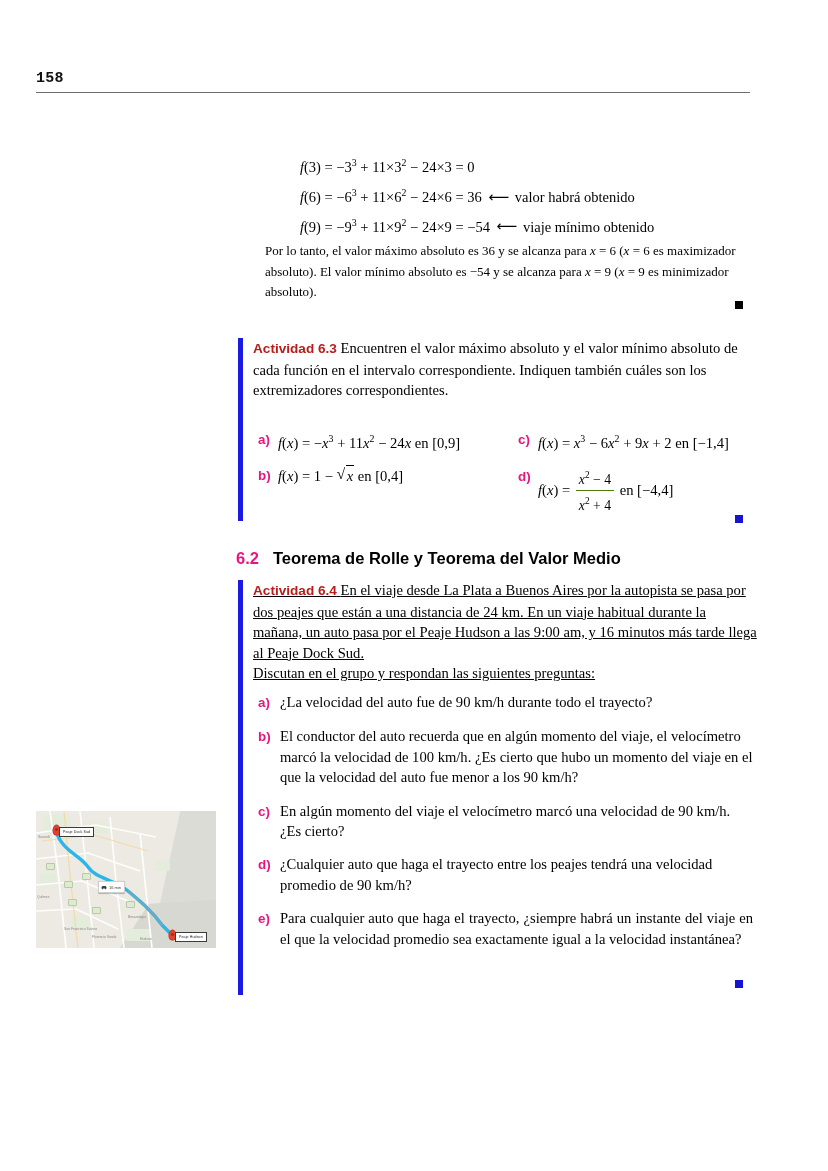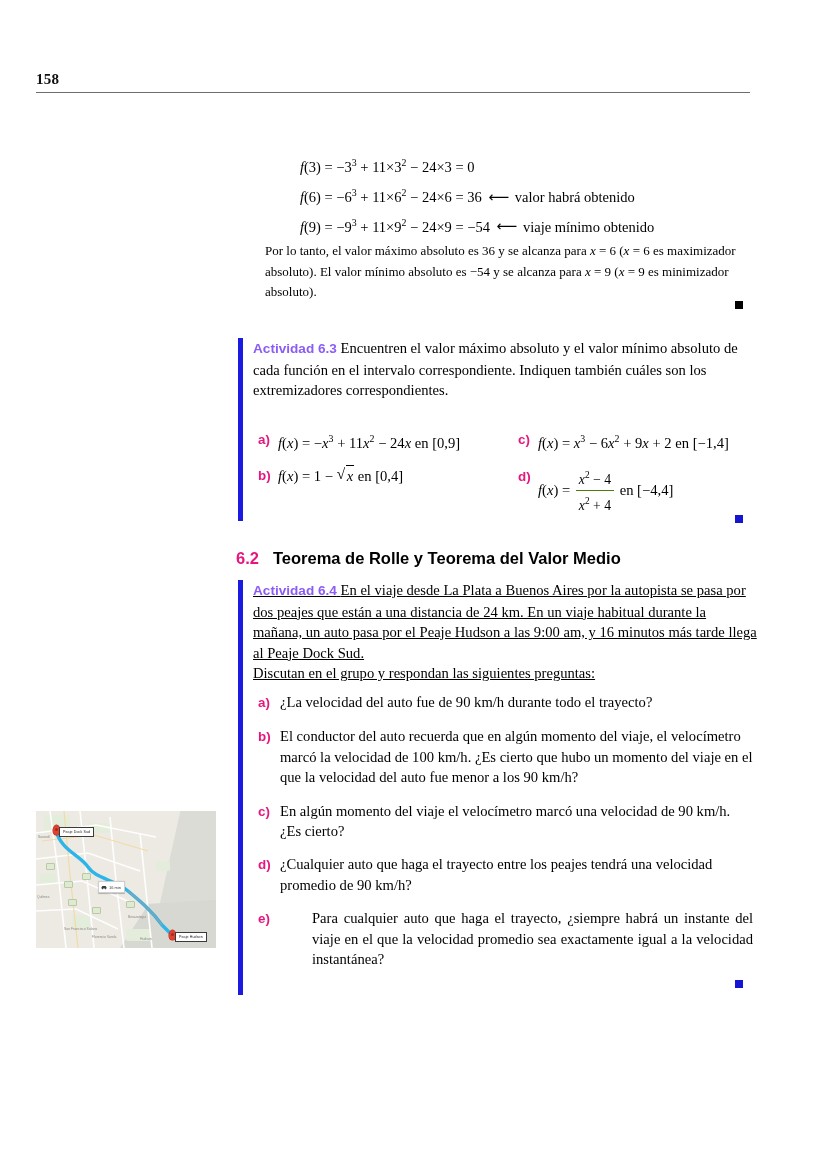--- a/index.html
+++ b/index.html
@@ -17,21 +17,21 @@
   }
 
   
   .page-header {
     position: absolute;
     left: 36px;
     top: 70px;
     width: 714px;
   }
   .folio {
-    font-family: Liberation Serif, serif;
+    font-family: Liberation Mono, monospace;
     font-weight: bold;
     font-size: 15px;
     letter-spacing: 0.2px;
     line-height: 18px;
     color: #111;
   }
   .header-rule {
     margin-top: 4px;
     height: 1px;
     background: #6d6d6d;
@@ -87,21 +87,21 @@
   }
   .activity-body {
     width: 505px;
     font-size: 14.6px;
     line-height: 20.5px;
   }
   .act-label {
     font-family: "Liberation Sans", sans-serif;
     font-weight: bold;
     font-size: 13.6px;
-    color: #8b5cf6;
+    color: #b91c1c;
   }
 
   
   .section-title {
     position: absolute;
     left: 236px;
     font-family: "Liberation Sans", sans-serif;
     font-weight: bold;
     font-size: 16.5px;
     display: flex;
@@ -143,21 +143,21 @@
   }
   .q-item {
     display: flex;
     align-items: flex-start;
     font-size: 14.6px;
     line-height: 20.4px;
     margin-bottom: 13px;
   }
   .q-item .item-tag { width: 22px; }
   .q-text { flex: 1 1 auto; }
-  .justify { text-align: justify; margin-left: 32px; }
+  .justify { text-align: justify; }
 
   
   .frac {
     display: inline-block;
     vertical-align: middle;
     text-align: center;
     font-size: 0.94em;
     margin: 0 2px;
     position: relative;
     top: -1px;

